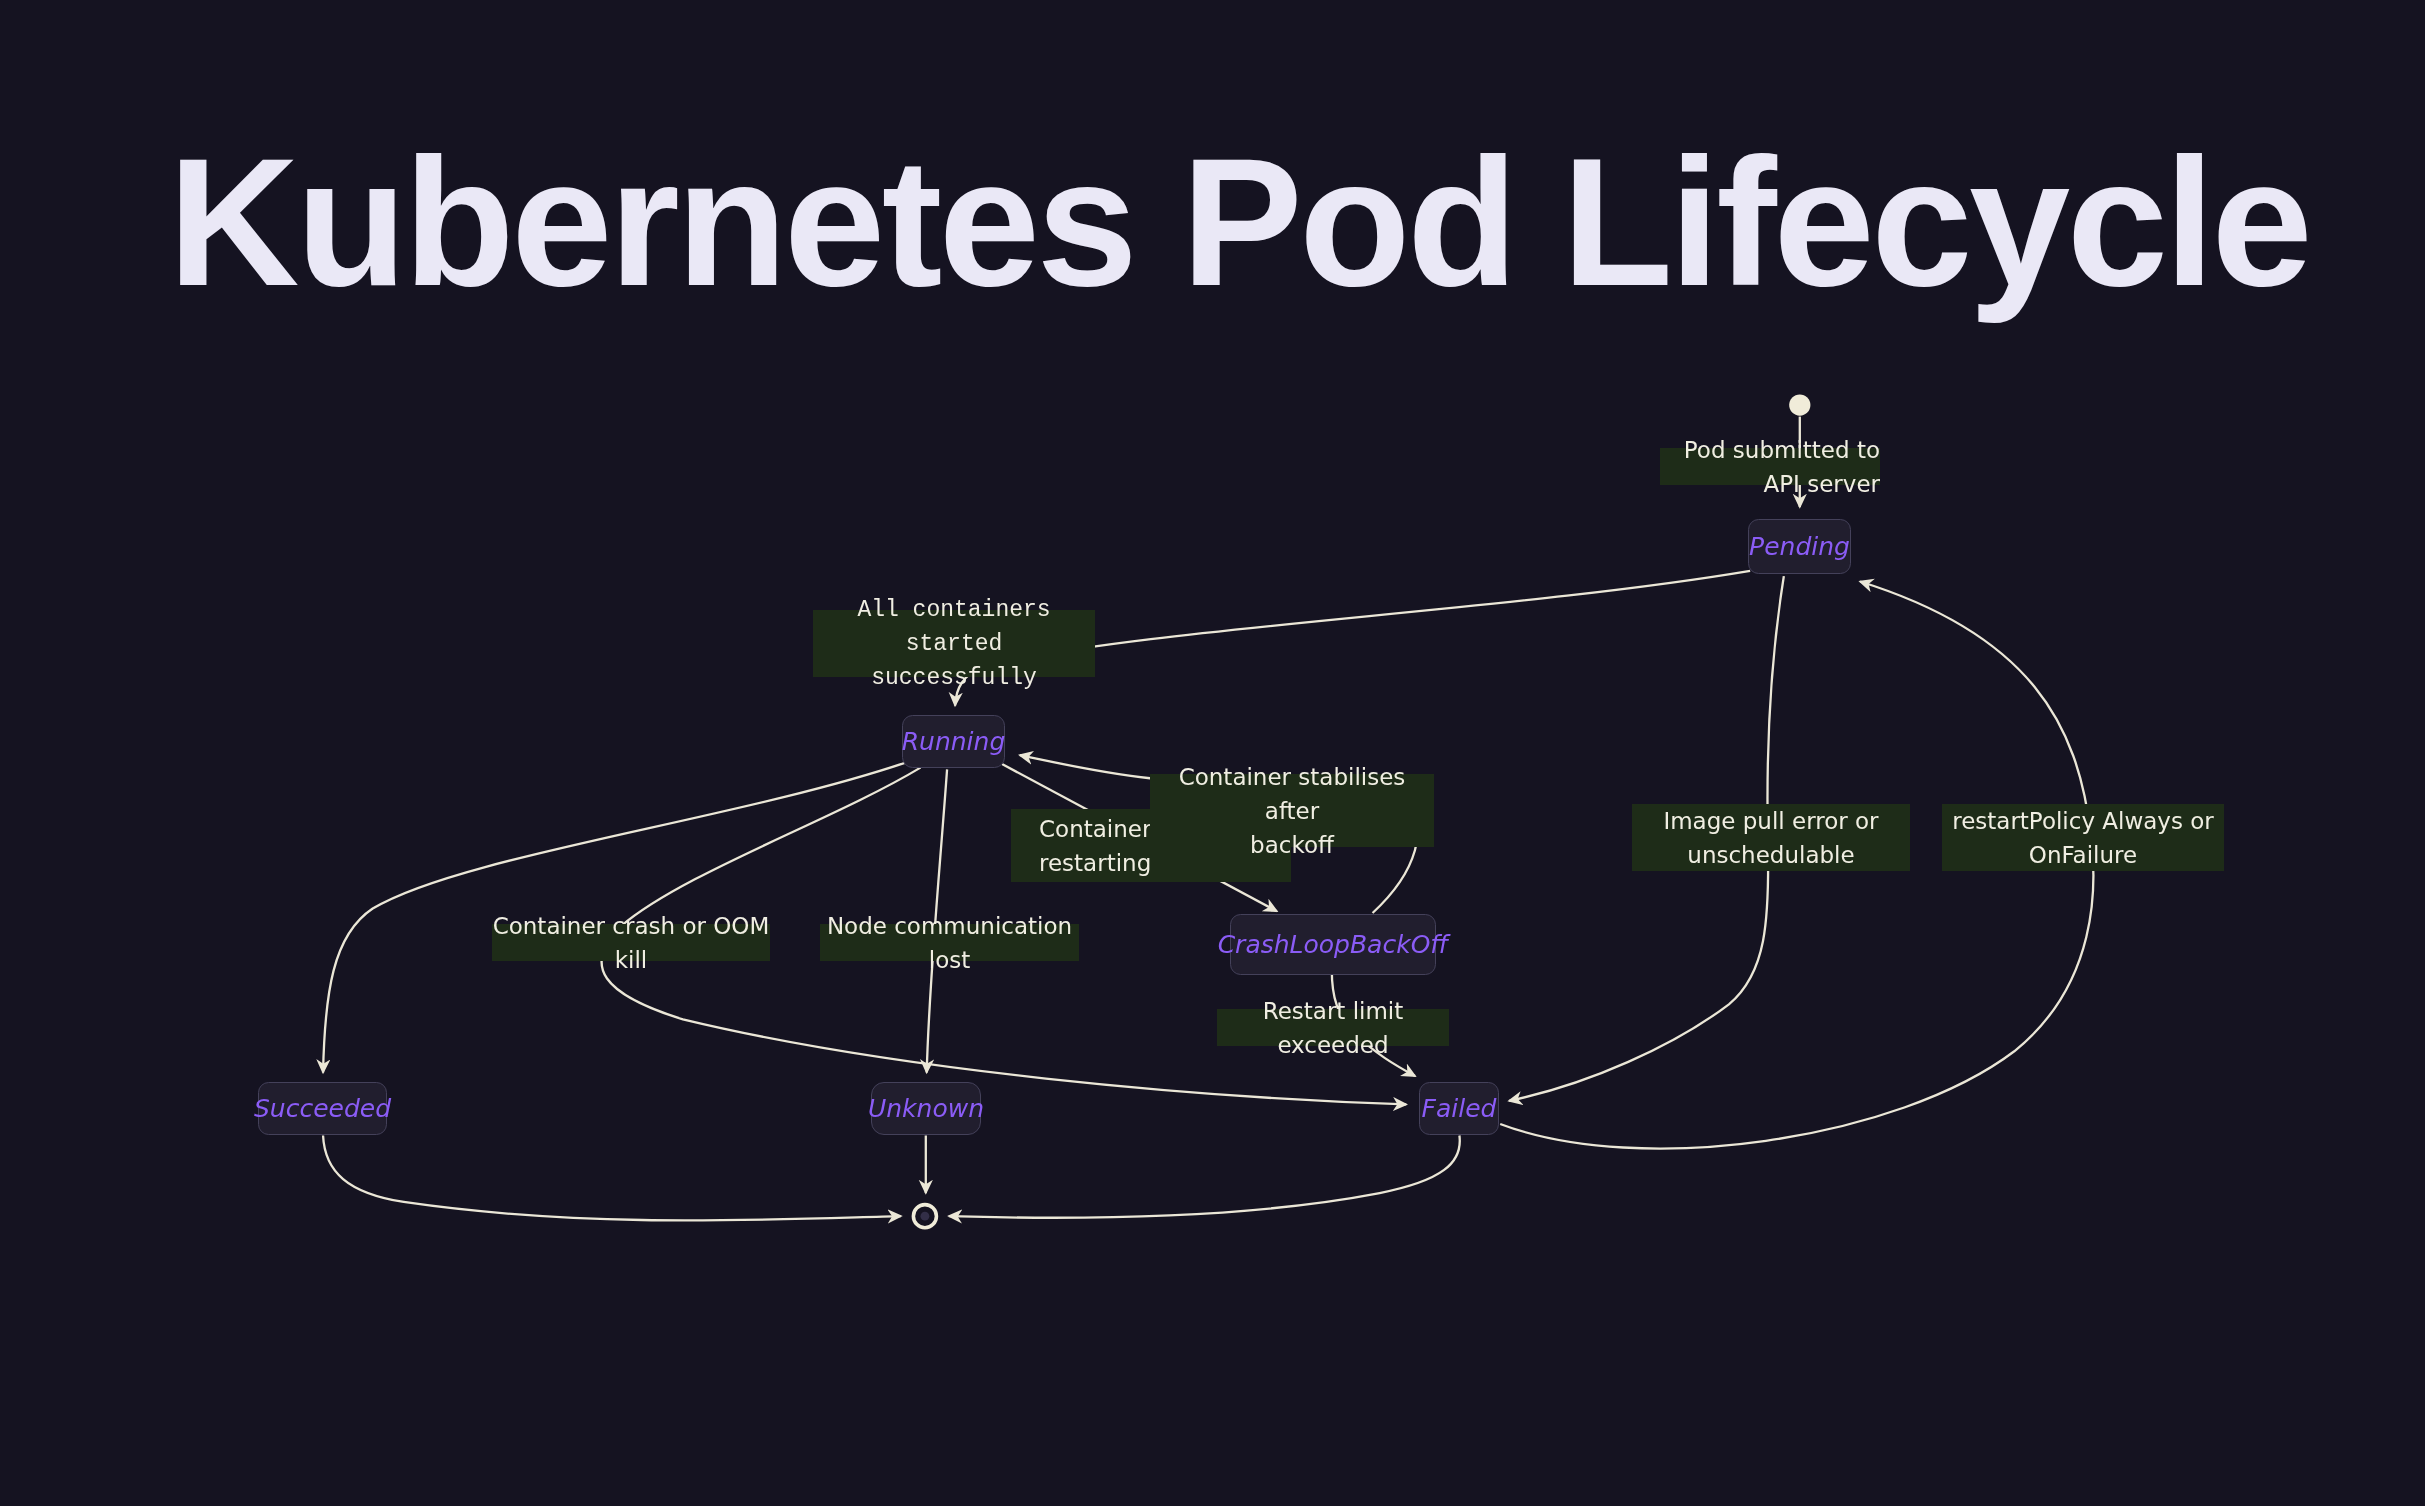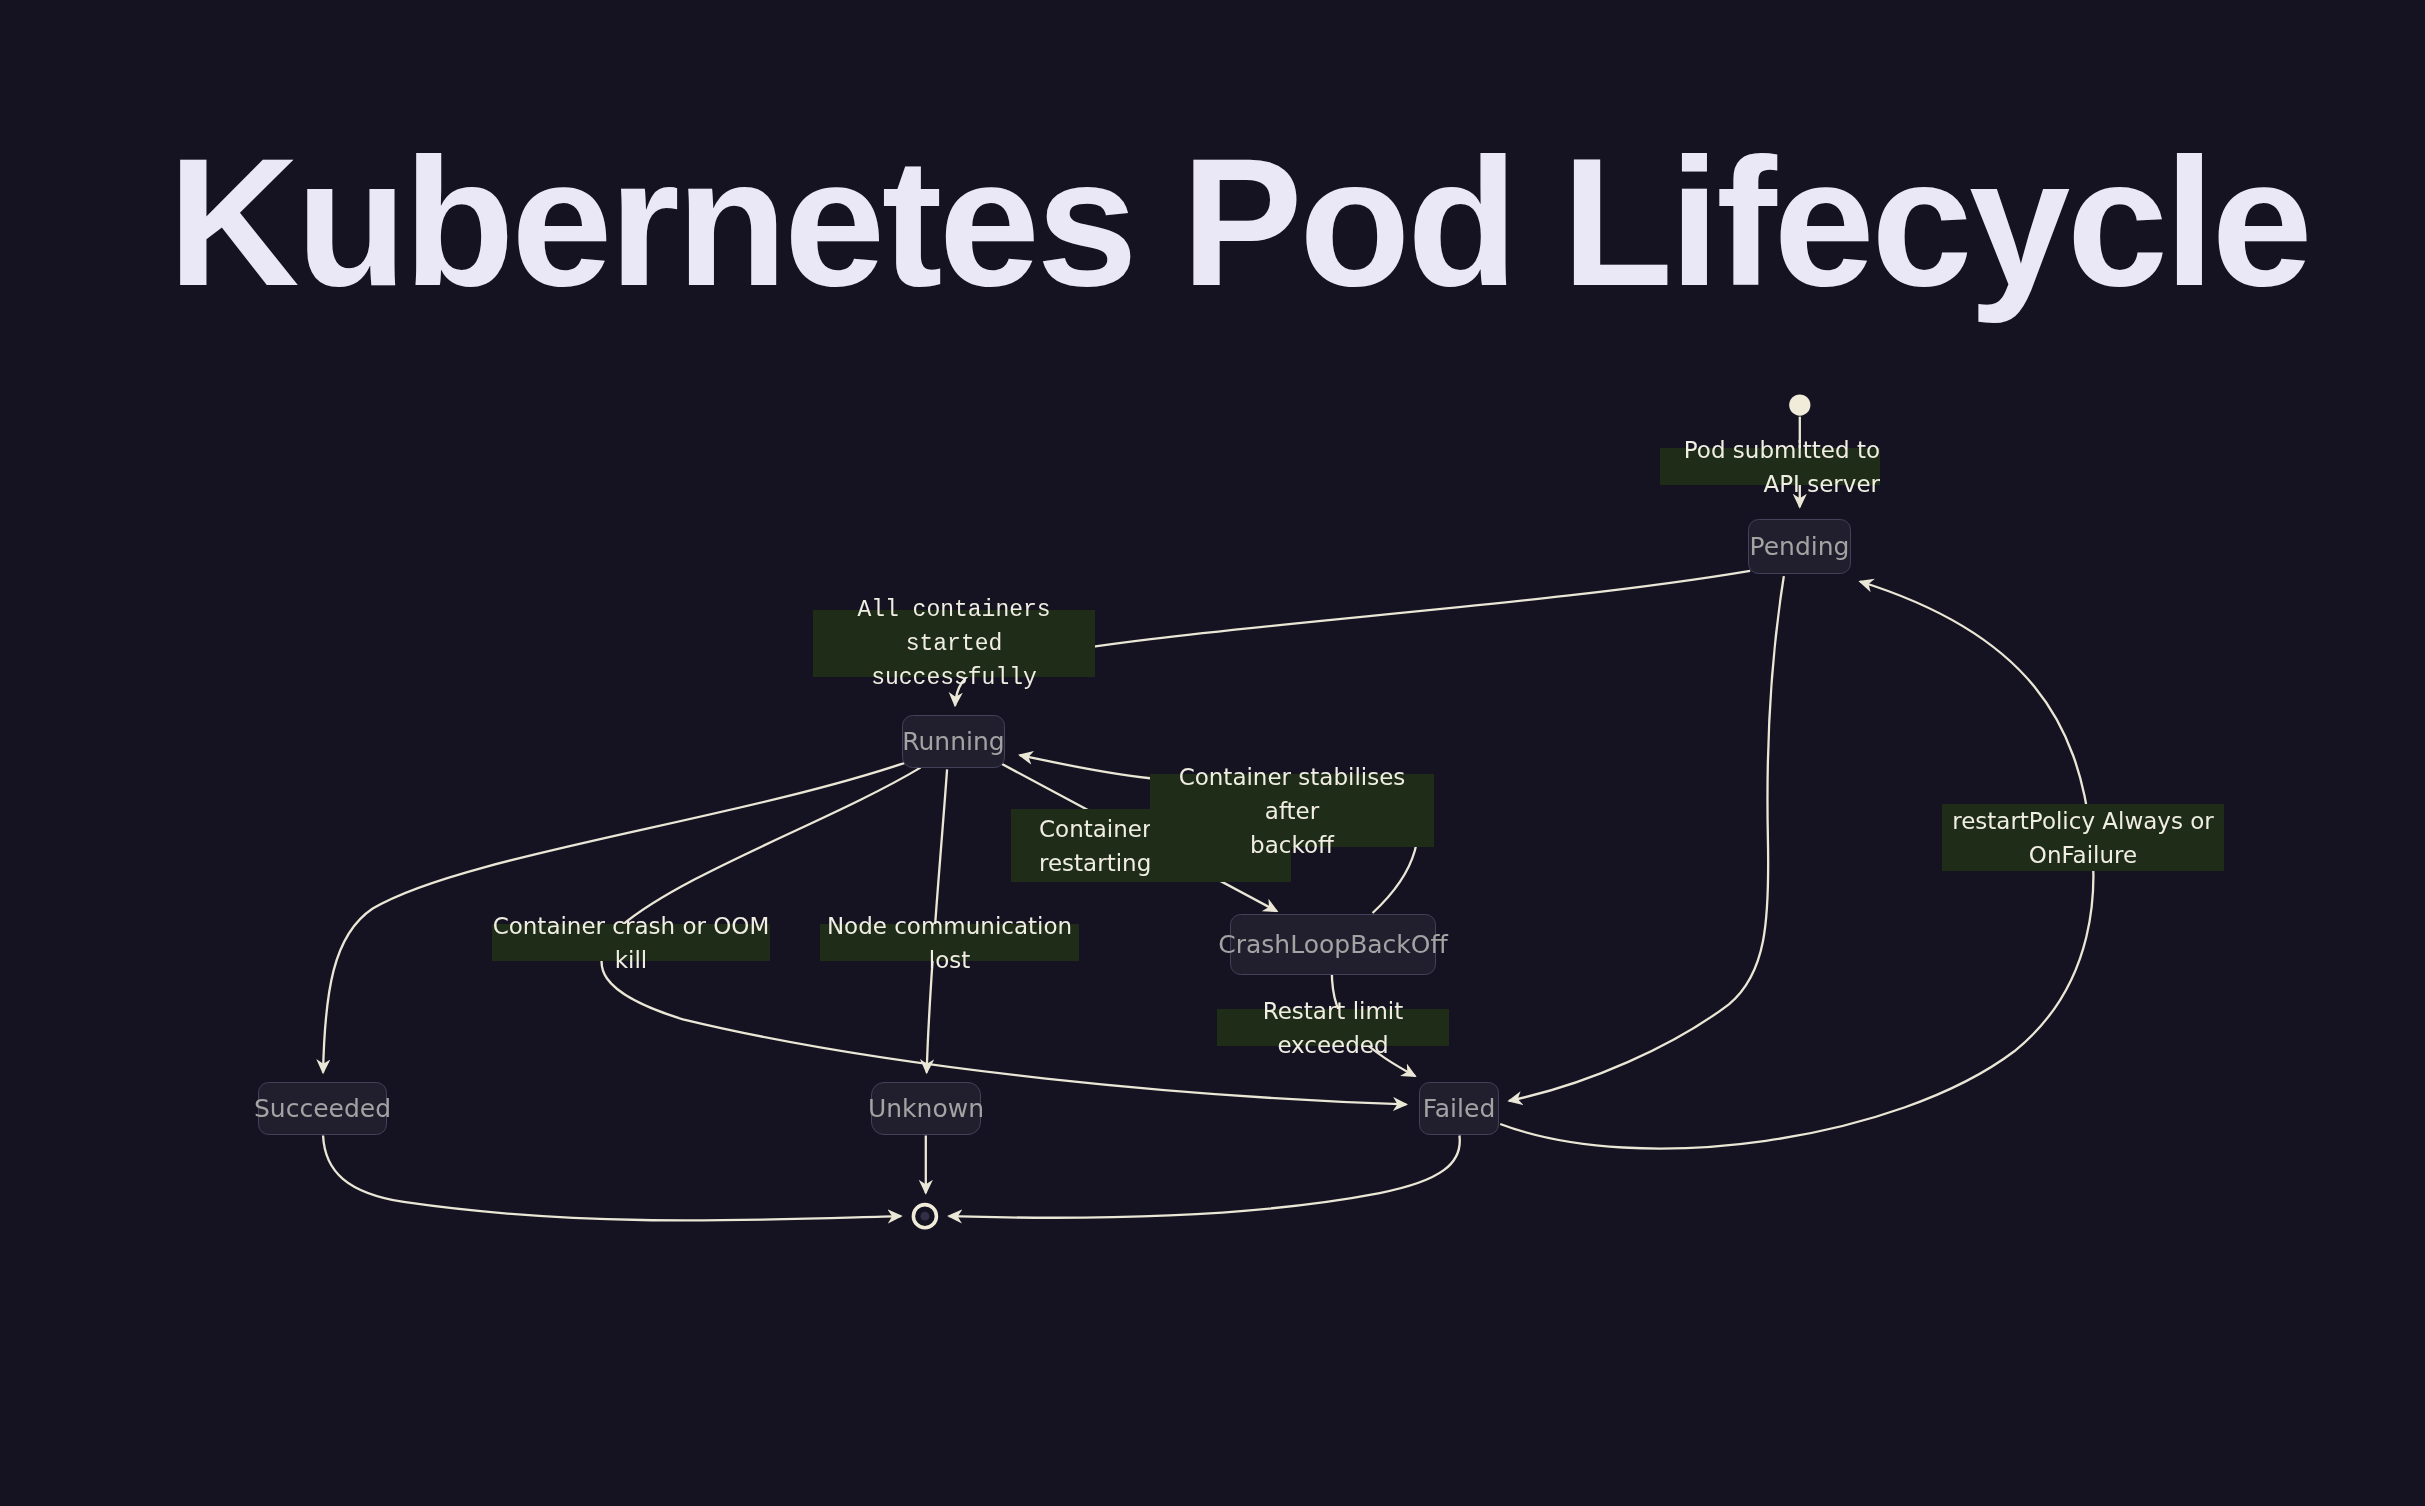--- a/index.html
+++ b/index.html
@@ -15,22 +15,23 @@
   .title{
     position:absolute;left:168px;top:131px;z-index:5;
     font-family:"Liberation Sans",sans-serif;
     font-weight:bold;font-size:182px;line-height:1;
     letter-spacing:-3.5px;color:#eae8f6;white-space:nowrap;
   }
   .node{
     position:absolute;z-index:6;
     display:flex;align-items:center;justify-content:center;
     background:#211e2e;border:1.8px solid #44415a;border-radius:10.6px;
-    color:#a3a3a3;font-size:25px;white-space:nowrap;
+    color:#8b5cf6;font-size:25px;white-space:nowrap;
     box-sizing:border-box;
+    font-style:italic;
   }
   .elabel{
     position:absolute;z-index:3;
     display:flex;align-items:center;justify-content:center;
     background:#1e2c18;color:#f0eee2;
     font-size:23px;line-height:34px;text-align:center;
     white-space:pre-line;box-sizing:border-box;
   }
   .elabel.under{z-index:2;justify-content:flex-start;padding-left:28px;}
   .elabel.over{z-index:4;}
@@ -86,20 +87,22 @@
 restarting</div>
 
   <div class="elabel over" style="left:1150px;top:774px;width:284px;height:73px;">Container stabilises after
 backoff</div>
 
 
   <div class="elabel" style="left:492px;top:924px;width:278px;height:37px;">Container crash or OOM kill</div>
 
   <div class="elabel" style="left:797px;top:924px;width:259px;height:37px;margin-left:23px;">Node communication lost</div>
 
+  <div class="elabel" style="left:1632px;top:804px;width:278px;height:67px;">Image pull error or
+unschedulable</div>
 
   <div class="elabel" style="left:1942px;top:804px;width:282px;height:67px;">restartPolicy Always or
 OnFailure</div>
 
   <div class="elabel" style="left:1217px;top:1009px;width:232px;height:37px;">Restart limit exceeded</div>
 
   <div class="node" style="left:1748px;top:519px;width:103px;height:55px;">Pending</div>
 
   <div class="node" style="left:902px;top:715px;width:103px;height:53px;">Running</div>
 

